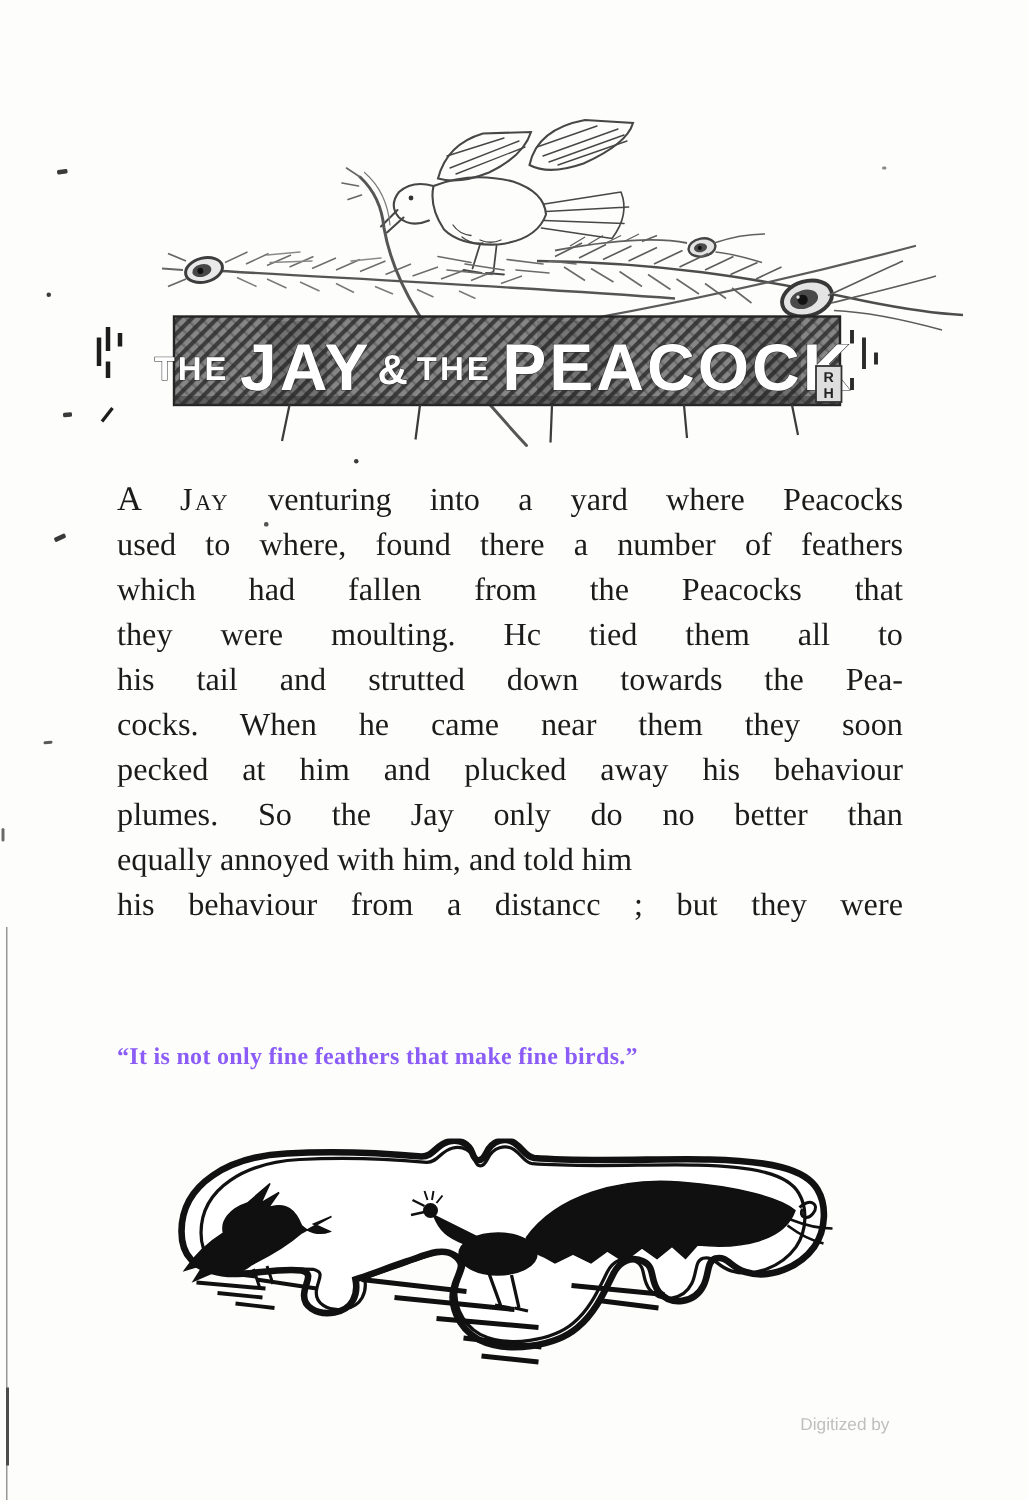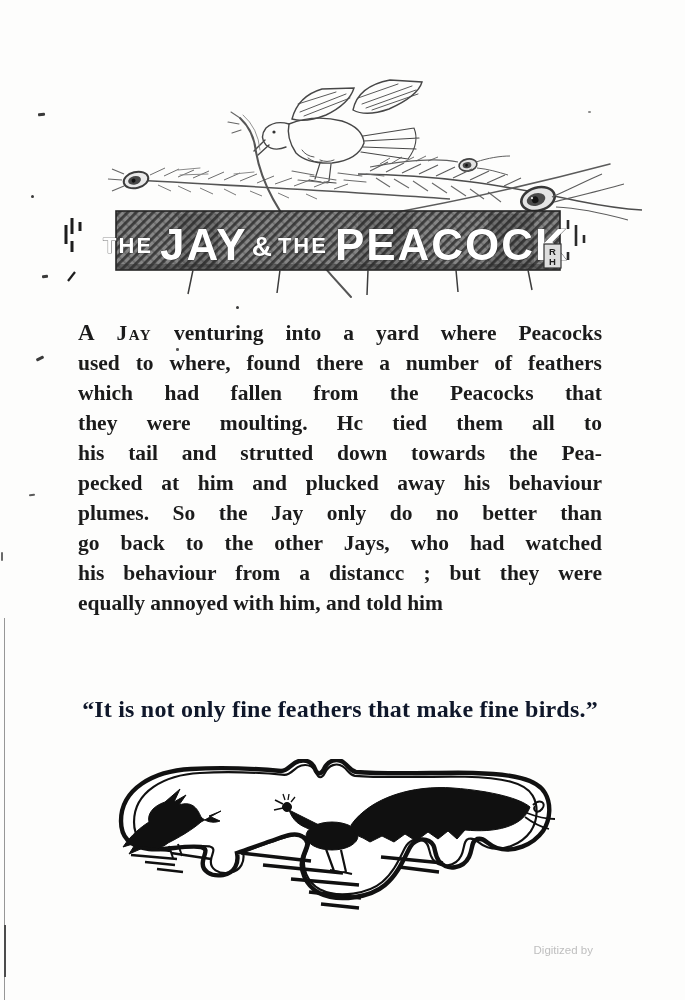--- a/index.html
+++ b/index.html
@@ -7,28 +7,28 @@
     position:relative;width:685px;height:1000px;background:#fdfdfc;
     overflow:hidden;font-family:"Liberation Serif",serif;color:#1c1c1c;
   }
   
   .header-art{position:absolute;left:58px;top:68px;}
   
   .bodytext{
     position:absolute;left:78px;top:318px;width:524px;
     font-size:21.5px;line-height:30px;color:#1b1b1b;
   }
-  .jline{text-align:justify;text-align-last:justify;height:30px;overflow:visible;font-weight:bold;}
+  .jline{text-align:justify;text-align-last:justify;height:30px;overflow:visible;}
   .jline-last{text-align:left;text-align-last:left;}
   .lead-cap{font-size:23px;}
   .sc{font-variant:small-caps;letter-spacing:1.5px;}
   
   .moral{
-    position:absolute;left:78px;top:696px;width:524px;text-align:center;
-    font-weight:bold;font-size:24px;letter-spacing:0.2px;color:#0f172a;
+    position:absolute;left:78px;top:696px;width:524px;
+    font-weight:bold;font-size:16px;letter-spacing:0.2px;color:#8b5cf6;
     font-family:"Liberation Serif",serif;
   }
   
   .tailpiece{position:absolute;left:113px;top:759px;}
   
   .watermark{position:absolute;top:944px;right:92px;display:flex;align-items:baseline;gap:7px;justify-content:space-between;}
   .wm-small{font-family:"Liberation Sans",sans-serif;font-size:11.5px;color:#bfbfbf;}
   .wm-google{font-family:"Liberation Serif",serif;font-size:28px;color:#cccccc;letter-spacing:1px;}
   
   .art{position:absolute;background:#3a3a3a;border-radius:1px;}
@@ -128,25 +128,25 @@
       <path d="M510,152 V161 M518,157 V178 M526,167 V175 M510,184 V192" stroke="#2a2a2a" stroke-width="2.6" fill="none"></path>
     </g>
   </svg>
 
   <div class="bodytext">
     <div class="jline"><span class="lead-cap">A</span> <span class="sc">Jay</span> <span>venturing into a yard where Peacocks</span></div>
     <div class="jline">used to where, found there a number of feathers</div>
     <div class="jline">which had fallen from the Peacocks that</div>
     <div class="jline">they were moulting.  Hc tied them all to</div>
     <div class="jline">his tail and strutted down towards the Pea-</div>
+    <div class="jline">cocks.  When he came near them they soon</div>
     <div class="jline">pecked at him and plucked away his behaviour</div>
     <div class="jline">plumes.  So the Jay only do no better than</div>
-    <div class="jline">go back to the other Jays, who had watched</div>
+    <div class="jline jline-last">equally annoyed with him, and told him</div>
     <div class="jline">his behaviour from a distancc ; but they were</div>
-    <div class="jline jline-last">equally annoyed with him, and told him</div>
   </div>
 
   <div class="moral">“It is not only fine feathers that make fine birds.”</div>
 
   <svg class="tailpiece" width="454" height="158" viewBox="0 0 454 158">
     <defs>
       <path id="ornpath" d="M 8,62
         C 8,30 40,12 78,10
         C 112,8 146,10 168,12
         C 176,12 178,4 186,2

